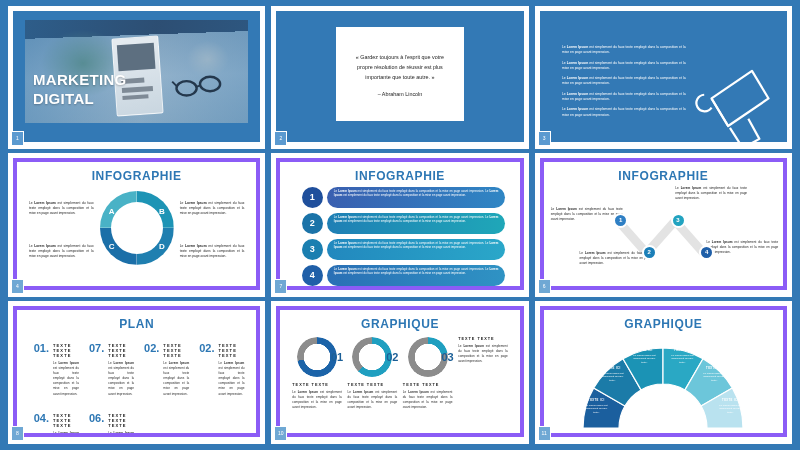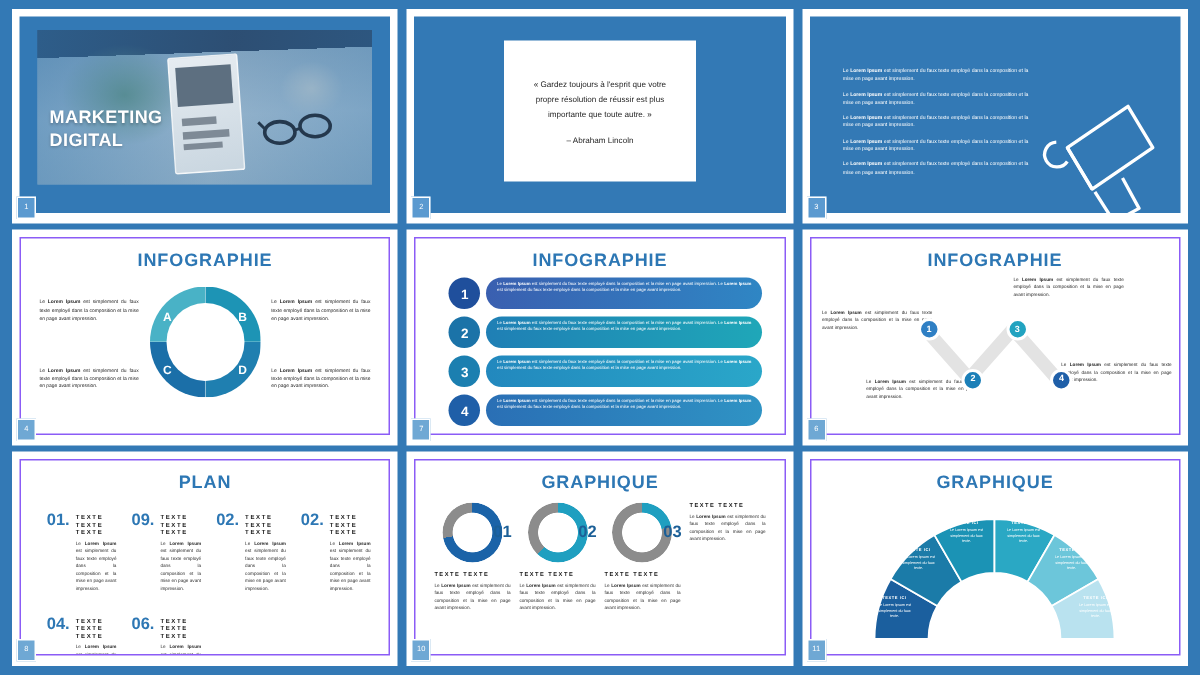--- a/index.html
+++ b/index.html
@@ -21,21 +21,21 @@
   }
   .slide{
     position:relative;
     background:#ffffff;
     overflow:hidden;
   }
   .inner{
     position:absolute;left:5px;top:5px;right:5px;bottom:7px;
     overflow:hidden;
   }
-  .bordered .inner{border:1px solid #8b5cf6;}
+  .bordered .inner{border:4px solid #8b5cf6;}
   .bluebg .inner{background:#3379b5;border:none;}
   .num{
     position:absolute;left:3px;bottom:3px;
     width:11px;height:13px;
     background:#6fa8d4;
     border:1px solid #ffffff;
     color:#ffffff;
     font-size:5px;line-height:13px;text-align:center;
     z-index:40;
   }
@@ -71,21 +71,21 @@
     transform:rotate(-4deg);
     z-index:3;
   }
   .phone-img{position:absolute;left:8%;top:8%;width:84%;height:34%;background:#5d6f80;}
   .phone-t1{position:absolute;left:14%;top:52%;width:50%;height:7%;background:#7e8a96;}
   .phone-t2{position:absolute;left:14%;top:64%;width:68%;height:6%;background:#7e8a96;}
   .phone-t3{position:absolute;left:14%;top:74%;width:58%;height:6%;background:#7e8a96;}
   .glasses{position:absolute;right:9%;top:50%;width:26%;height:26%;z-index:3;}
   .cover-title{
     position:absolute;left:20px;top:46%;
-    color:#ffffff;font-weight:bold;font-size:12px;line-height:1.22;
+    color:#ffffff;font-weight:bold;font-size:15px;line-height:1.22;
     letter-spacing:.3px;z-index:6;
     text-shadow:0 1px 2px rgba(0,0,0,.25);
   }
 
   
   .quote-card{
     position:absolute;left:24%;top:12%;width:52%;height:72%;
     background:#ffffff;
     display:flex;flex-direction:column;justify-content:center;align-items:center;
   }
@@ -330,21 +330,21 @@
         <div class="sl-title">PLAN</div>
         <div class="plan-grid">
           <div class="plan-item">
             <div class="plan-num">01.</div>
             <div class="plan-body">
               <div class="plan-head">TEXTE TEXTE TEXTE</div>
               <div class="plan-txt">Le <b>Lorem Ipsum</b> est simplement du faux texte employé dans la composition et la mise en page avant impression.</div>
             </div>
           </div>
           <div class="plan-item">
-            <div class="plan-num">09.</div>
+            <div class="plan-num">07.</div>
             <div class="plan-body">
               <div class="plan-head">TEXTE TEXTE TEXTE</div>
               <div class="plan-txt">Le <b>Lorem Ipsum</b> est simplement du faux texte employé dans la composition et la mise en page avant impression.</div>
             </div>
           </div>
           <div class="plan-item">
             <div class="plan-num">02.</div>
             <div class="plan-body">
               <div class="plan-head">TEXTE TEXTE TEXTE</div>
               <div class="plan-txt">Le <b>Lorem Ipsum</b> est simplement du faux texte employé dans la composition et la mise en page avant impression.</div>

